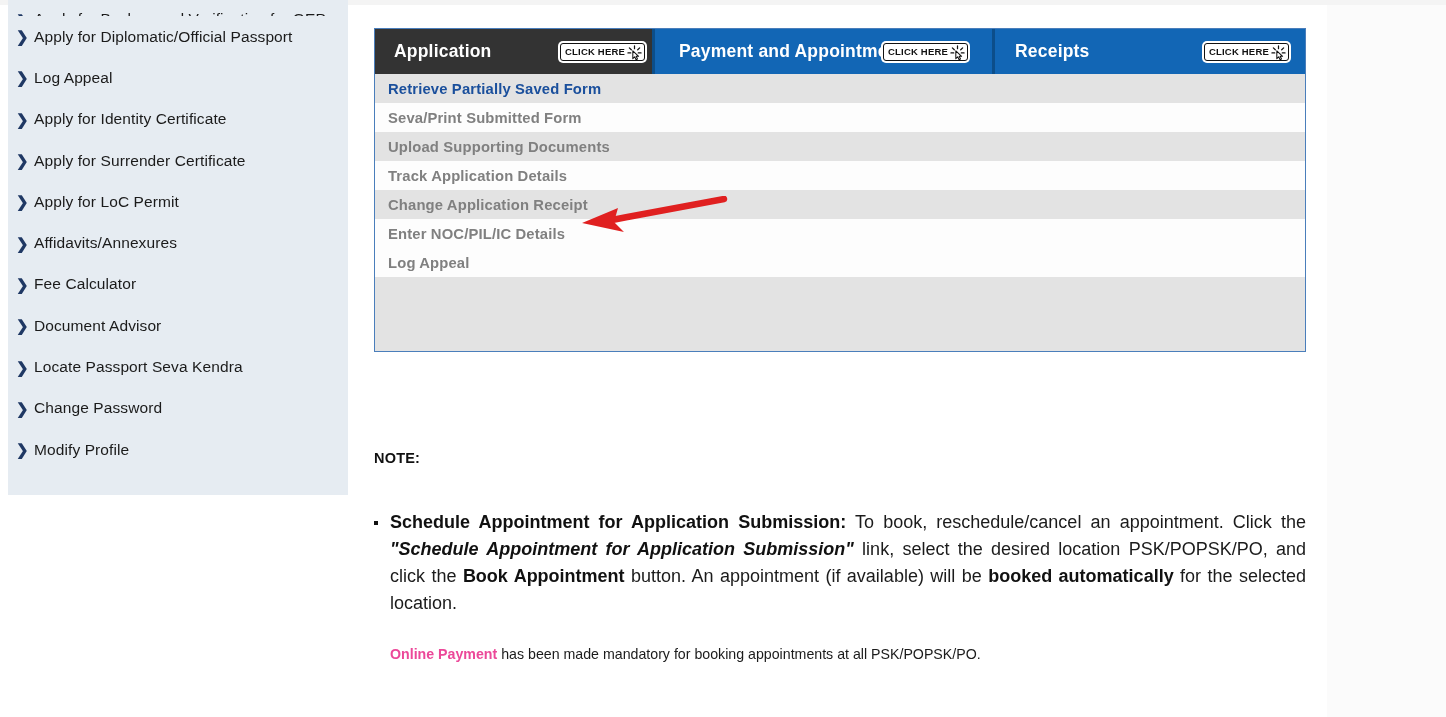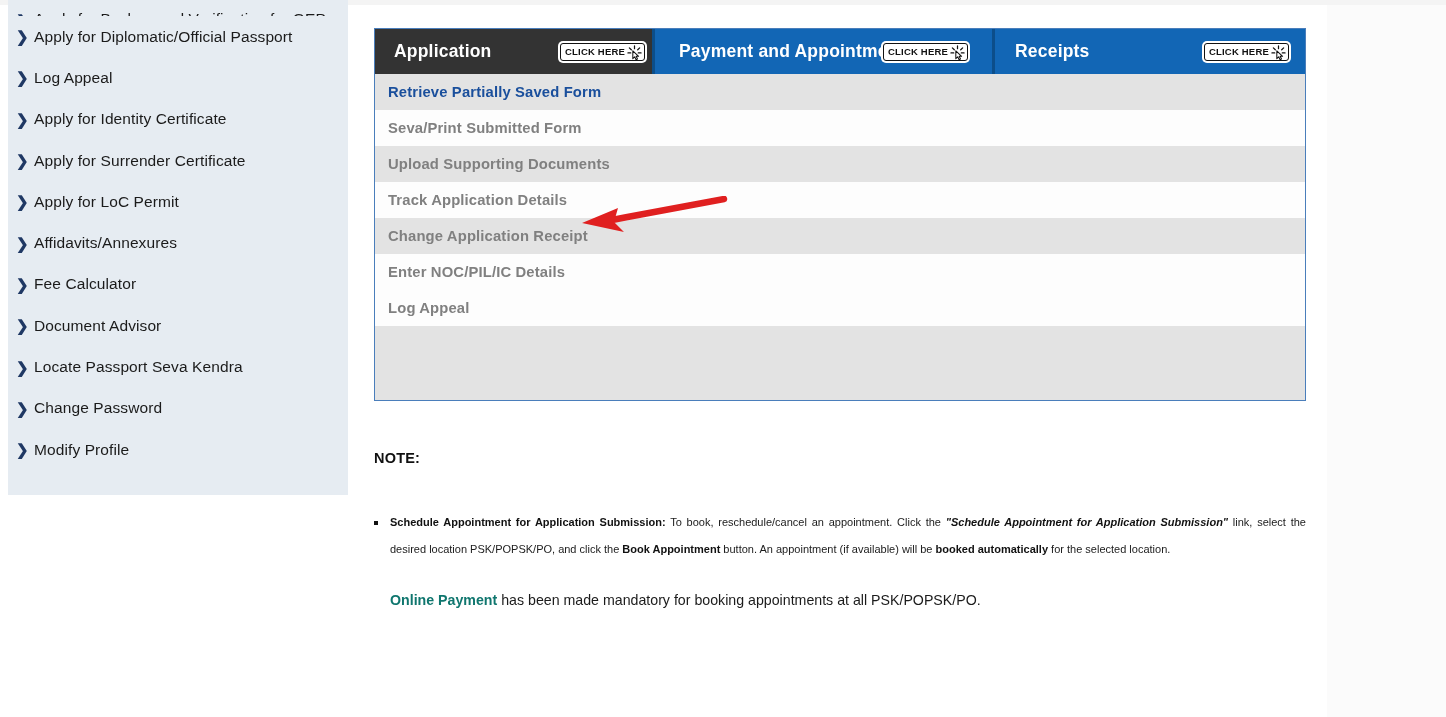--- a/index.html
+++ b/index.html
@@ -155,21 +155,21 @@
     margin-left: 2px;
     flex: 0 0 15px;
   }
   .badge-app   { position: absolute; left: 185px; top: 14px; }
   .badge-pay   { position: absolute; left: 228px; top: 14px; }
   .badge-rec   { position: absolute; right: 16px; top: 14px; }
 
   
   .menu-list { background: #ffffff; }
   .menu-row {
-    height: 36px;
+    height: 29px;
     display: flex;
     align-items: center;
     padding-left: 13px;
     box-sizing: border-box;
     cursor: pointer;
     position: relative;
   }
   .menu-row.shade { background: #e3e3e3; }
   .menu-row.plain { background: #fdfdfd; }
   .menu-text {
@@ -213,36 +213,36 @@
     flex: 0 0 16px;
     padding-top: 12px;
   }
   .sq-bullet i {
     display: block;
     width: 4px; height: 4px;
     background: #111111;
   }
   .note-body {
     flex: 1;
-    font-size: 11px;
+    font-size: 18px;
     color: #1b1b1b;
     line-height: 27px;
     text-align: justify;
     text-justify: inter-word;
   }
   .note-body b { font-weight: 700; color: #111111; }
   .note-body .bi { font-weight: 700; font-style: italic; color: #111111; }
   .note-p2 {
     margin-top: 22px;
     padding-left: 16px;
     font-size: 14.2px;
     color: #1b1b1b;
     line-height: 30px;
   }
-  .note-p2 b { font-weight: 700; color: #0f766e; }
+  .note-p2 b { font-weight: 700; color: #ec4899; }
 </style>
 </head>
 <body>
 
 <div class="top-strip"></div>
 <div class="page-canvas"></div>
 <div class="right-gutter"></div>
 
 <div class="sidebar">
   <div class="side-item clipped">

